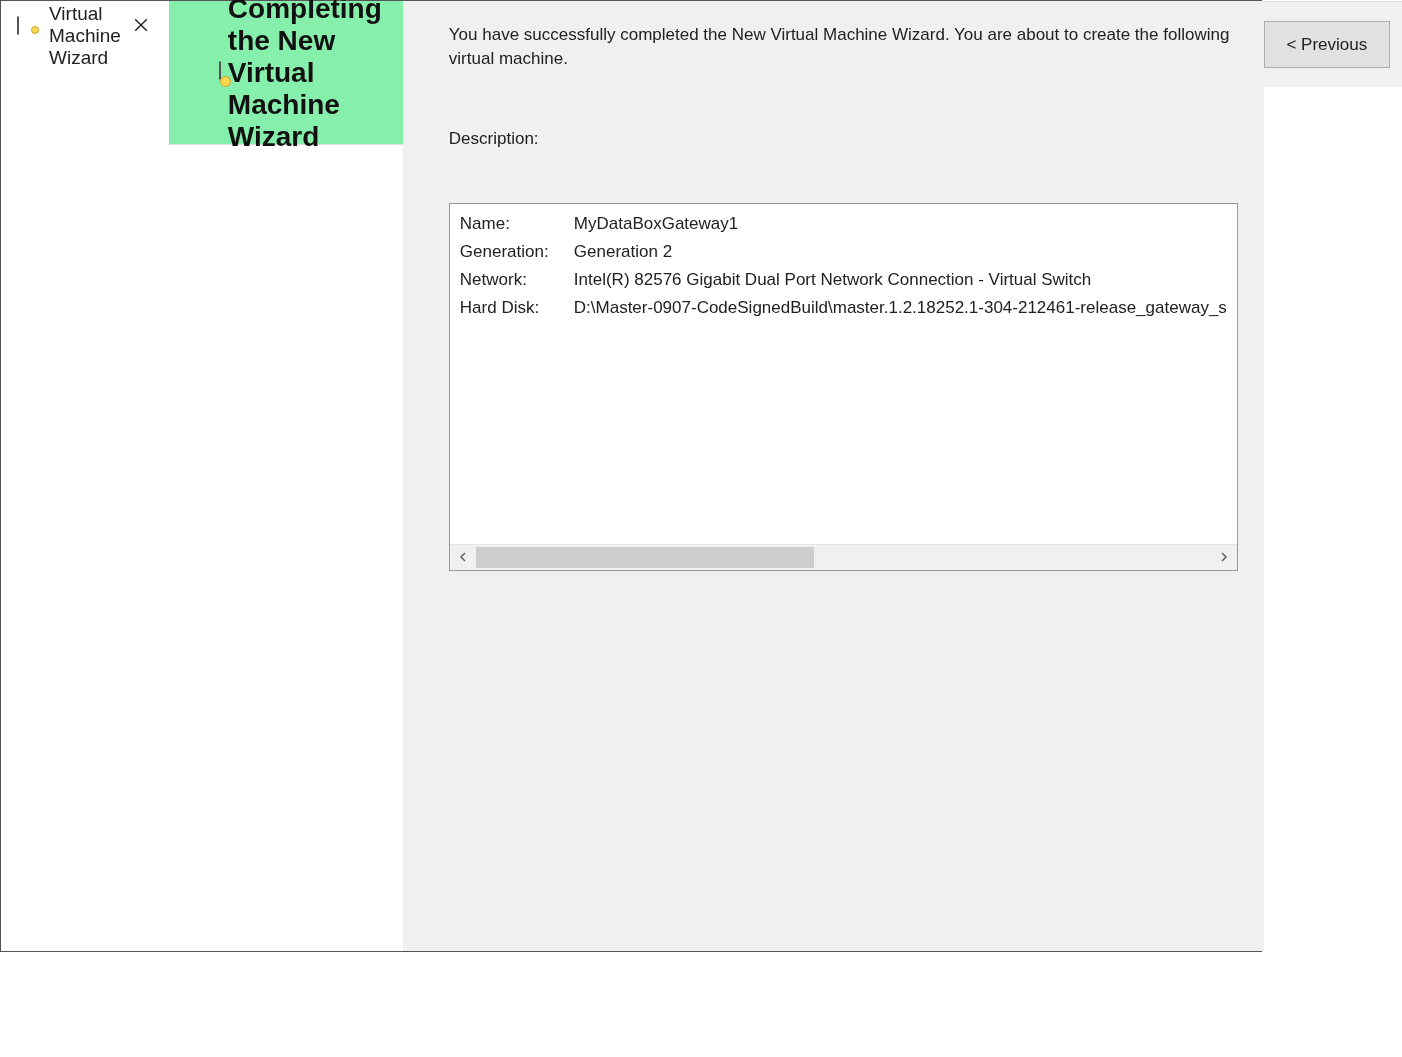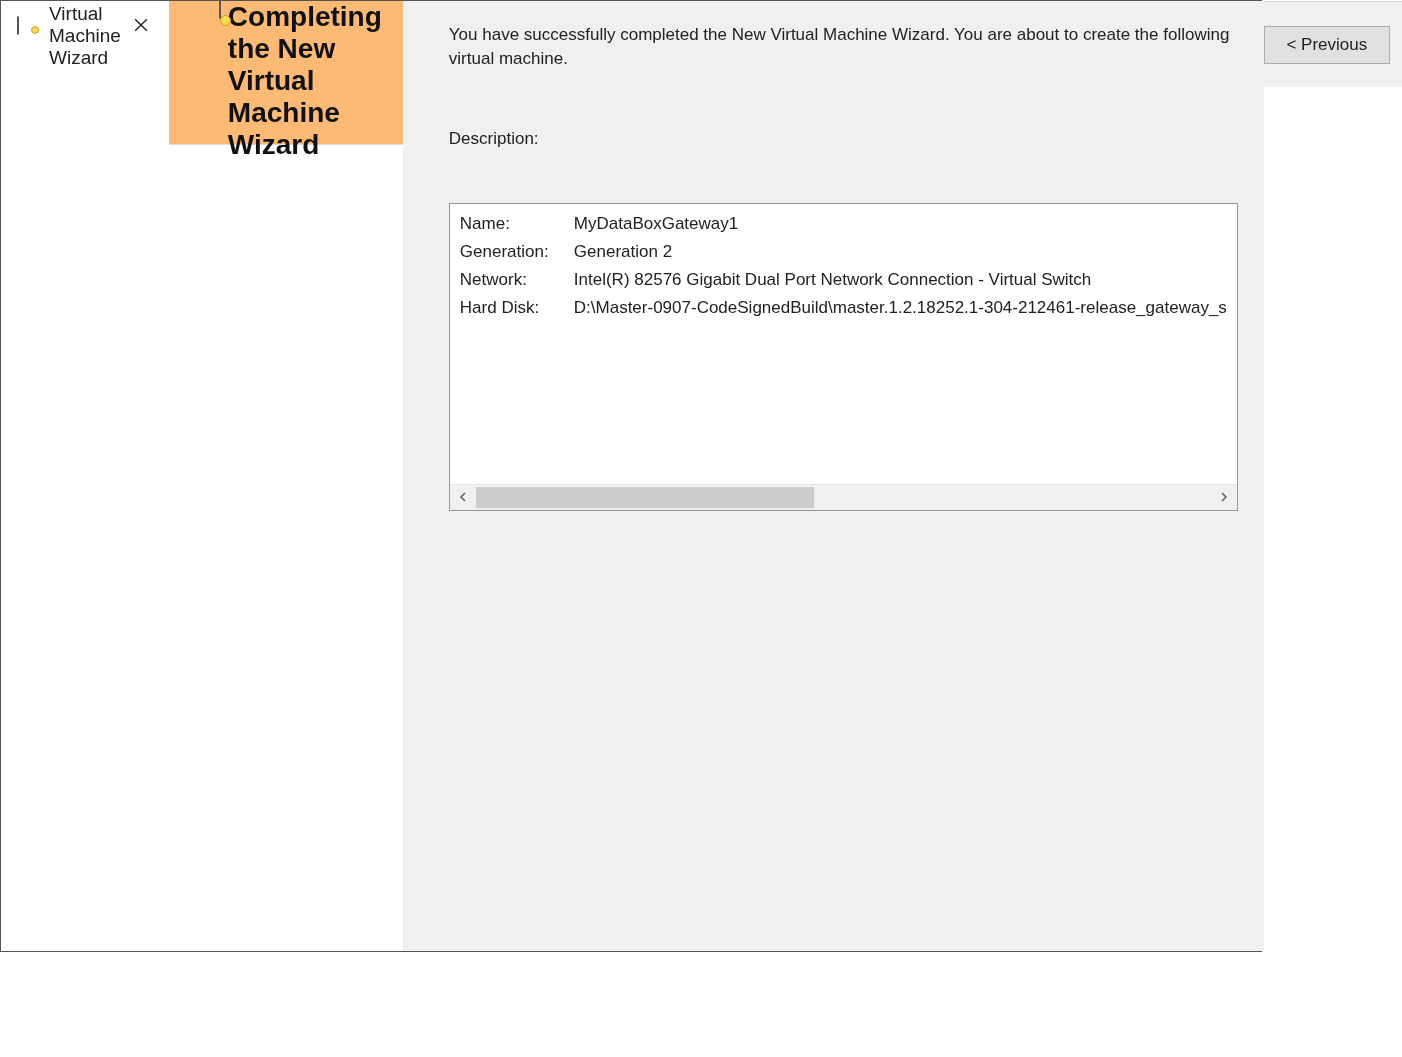--- a/index.html
+++ b/index.html
@@ -35,23 +35,24 @@
   .titlebar .close {
     width: 40px; height: 40px;
     display: flex; align-items: center; justify-content: center;
     font-size: 16px;
     color: #222;
   }
   .titlebar .close svg { width: 14px; height: 14px; }
 
   .wizard-header {
     height: 144px;
-    background: #fdba74;
+    background: #86efac;
     border-bottom: 1px solid #dcdcdc;
     display: flex;
+    align-items: center;
     padding-left: 50px;
   }
   .wizard-header h1 {
     font-size: 28px;
     font-weight: 700;
     color: #111;
     margin: 0;
   }
 
   .body {
@@ -84,21 +85,21 @@
     flex-direction: column;
     font-size: 17px;
     gap: 40px;
   }
   .content .intro { margin: 0 0 18px 0; line-height: 1.4; }
   .content .desc-label { margin: 0 0 14px 0; }
 
   .desc-box {
     border: 1px solid #989898;
     background: #fff;
-    height: 308px;
+    height: 368px;
     display: flex;
     flex-direction: column;
   }
   .desc-rows {
     flex: 1;
     overflow: hidden;
     padding: 6px 10px;
   }
   .desc-row {
     display: flex;
@@ -144,21 +145,21 @@
     border-top: 1px solid #dcdcdc;
     height: 86px;
     display: flex;
     align-items: center;
     justify-content: flex-end;
     padding-right: 28px;
     gap: 16px;
   }
   .btn {
     min-width: 126px;
-    height: 38px;
+    height: 47px;
     background: #e1e1e1;
     border: 1px solid #adadad;
     font-size: 17px;
     font-family: inherit;
     color: #222;
     padding: 0 18px;
   }
   .btn:disabled {
     color: #a16207;
     background: #e1e1e1;

